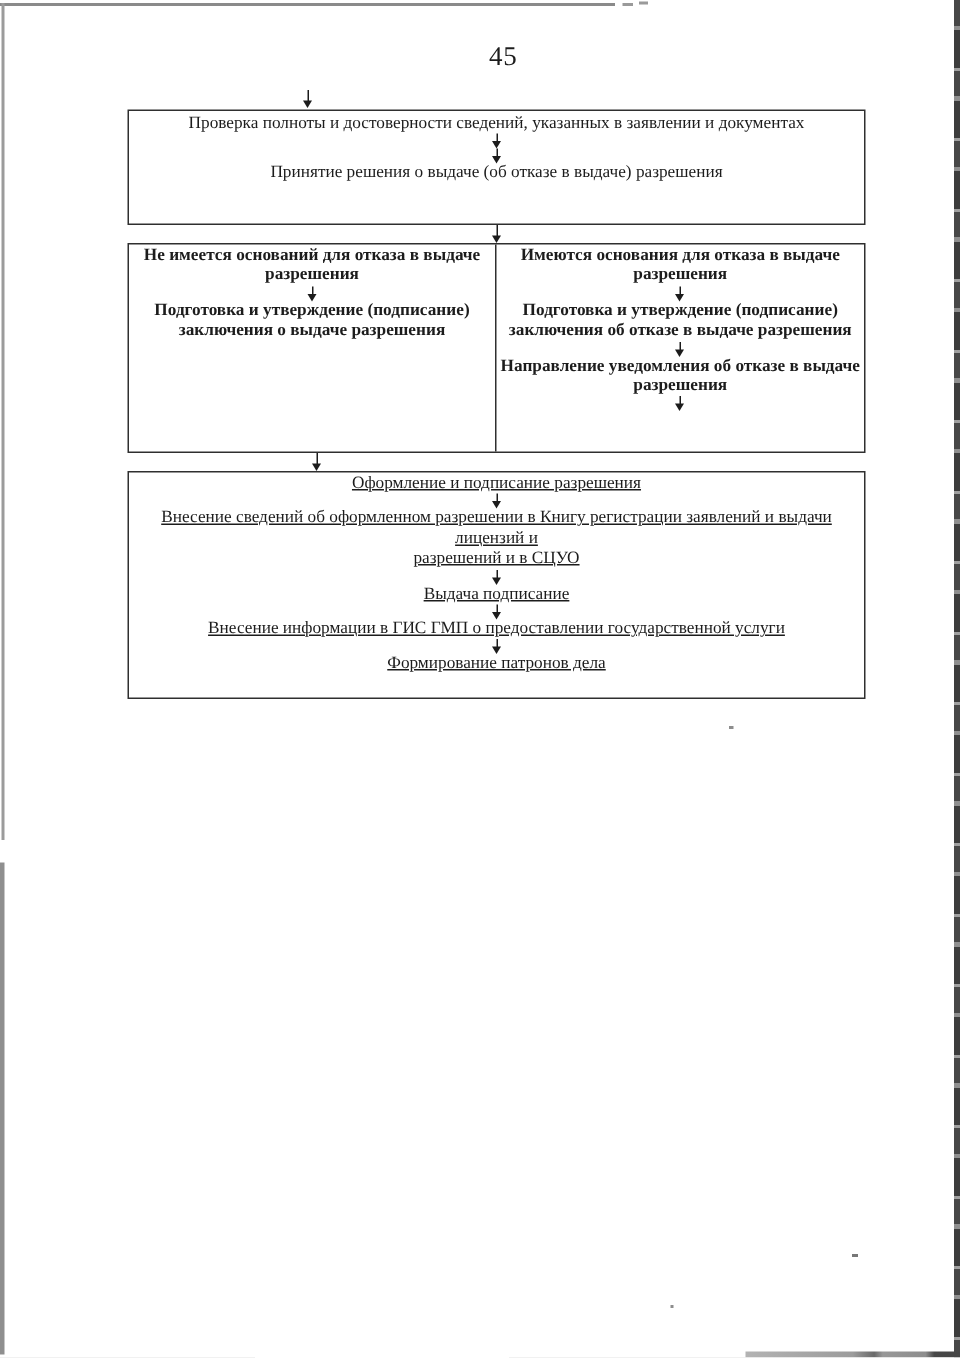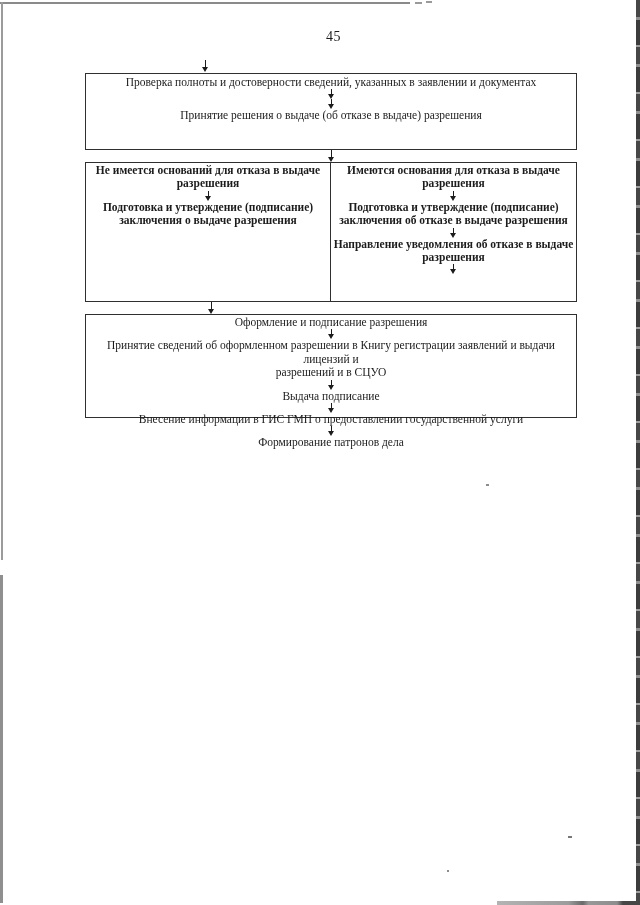--- a/index.html
+++ b/index.html
@@ -39,34 +39,34 @@
   }
   .speck{position:absolute;background:#8d8d8d;}
   .speck-1{left:486px;top:484px;width:3px;height:2px;}
   .speck-2{left:568px;top:836px;width:4px;height:2px;background:#777;}
   .speck-3{left:447px;top:870px;width:2px;height:2px;}
   .speck-4{left:562px;top:367px;width:2px;height:2px;background:#666;}
 
   
   .pagenum{
     position:absolute;left:326px;top:30px;
-    font-size:14px;line-height:14px;letter-spacing:0.5px;
+    font-size:18px;line-height:14px;letter-spacing:0.5px;
   }
 
   
   .box{
     position:absolute;
     border:1px solid var(--border);
     background:#fff;
     display:flex;flex-direction:column;align-items:center;
     text-align:center;
   }
   .box-top{left:85px;top:73px;width:492px;height:77px;padding-top:2px;text-align:center;}
   .box-branches{left:85px;top:162px;width:492px;height:140px;flex-direction:row;align-items:stretch;padding:0;}
-  .box-bottom{left:85px;top:314px;width:492px;height:104px;padding-top:1px;}
+  .box-bottom{left:85px;top:314px;width:492px;height:152px;padding-top:1px;text-decoration:underline;}
 
   .cell{
     display:flex;flex-direction:column;align-items:center;
     text-align:center;padding-top:1px;font-weight:bold;
   }
   .cell-left{width:245px;border-right:1px solid var(--border);}
   .cell-right{width:245px;}
 
   .step{
     font-size:11.5px;line-height:13.4px;
@@ -148,21 +148,21 @@
 разрешения</div>
       <div class="arrow"></div>
     </div>
   </div>
 
   <div class="flow-arrow arrow-grant"></div>
 
   <div class="box box-bottom">
     <div class="step">Оформление и подписание разрешения</div>
     <div class="arrow"></div>
-    <div class="step">Принятие сведений об оформленном разрешении в Книгу регистрации заявлений и выдачи лицензий и
+    <div class="step">Внесение сведений об оформленном разрешении в Книгу регистрации заявлений и выдачи лицензий и
 разрешений и в СЦУО</div>
     <div class="arrow"></div>
     <div class="step">Выдача подписание</div>
     <div class="arrow"></div>
     <div class="step">Внесение информации в ГИС ГМП о предоставлении государственной услуги</div>
     <div class="arrow"></div>
     <div class="step">Формирование патронов дела</div>
   </div>
 
 </div>

